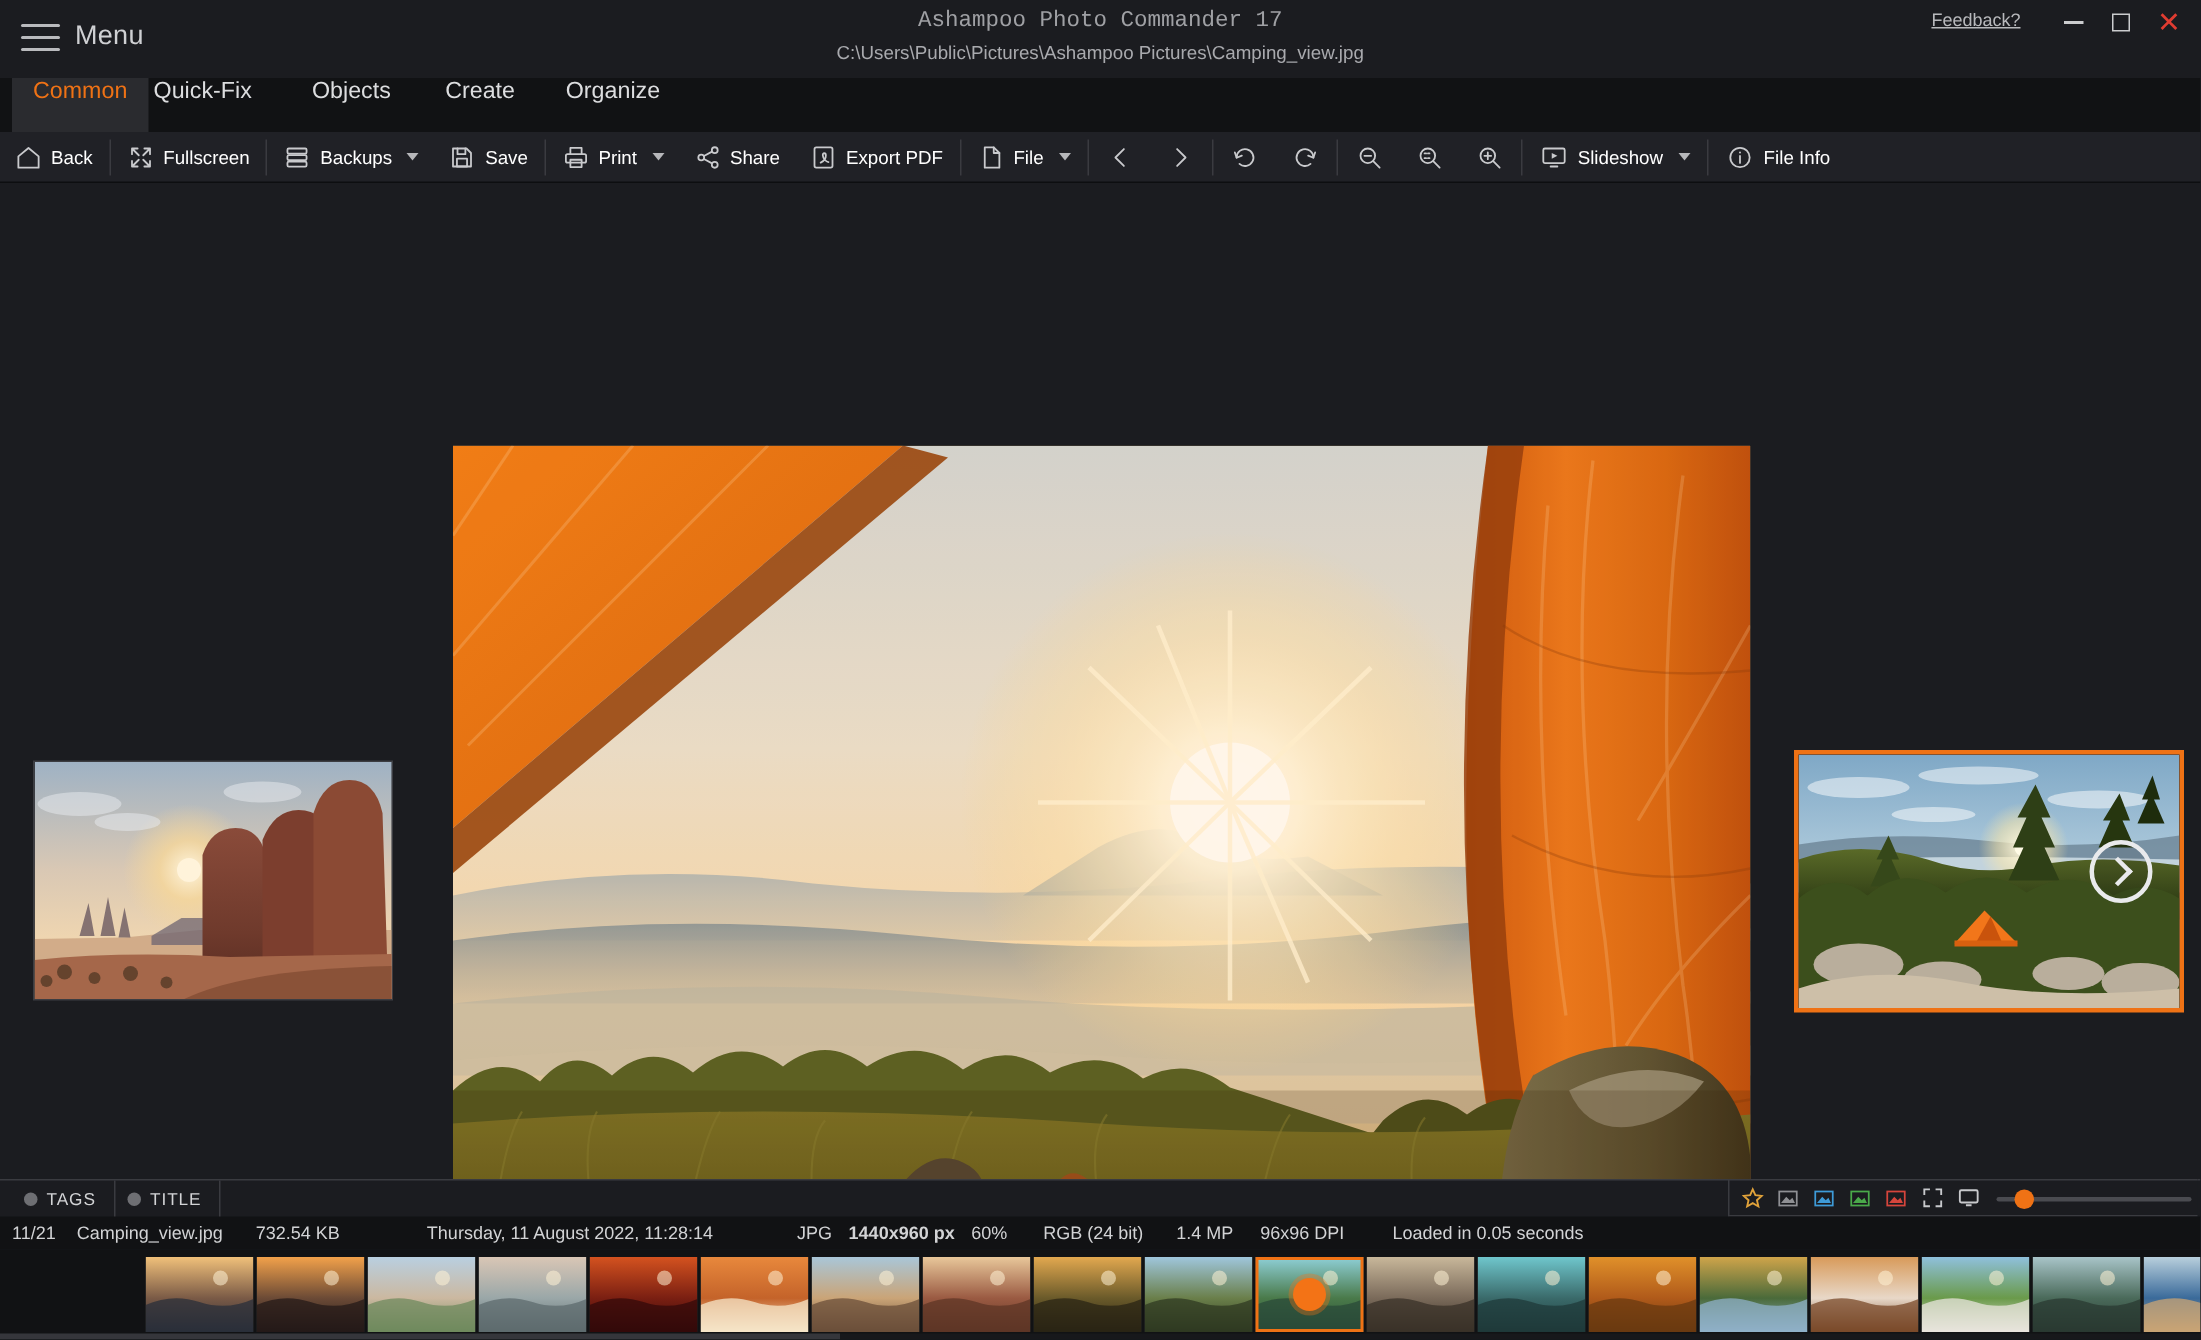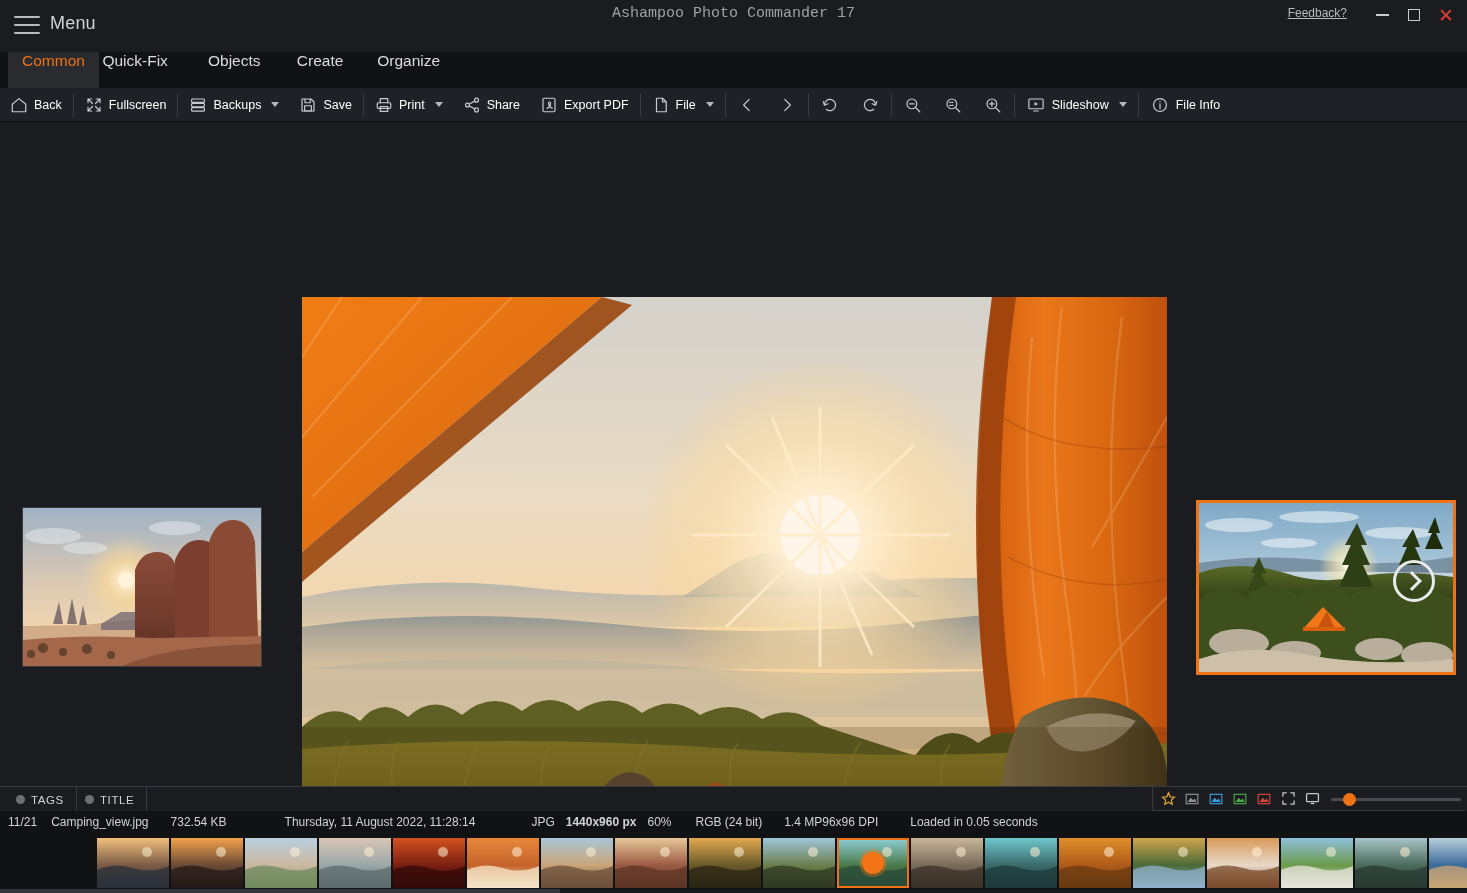--- a/index.html
+++ b/index.html
@@ -165,20 +165,21 @@
   <div class="titlebar">
     <div class="hamburger">
       <span></span>
       <span></span>
       <span></span>
     </div>
     <div class="menu-label">Menu</div>
 
     <div class="title-center">
       <div class="app-title">Ashampoo Photo Commander 17</div>
+      <div class="app-path">C:\Users\Public\Pictures\Ashampoo Pictures\Camping_view.jpg</div>
     </div>
 
     <div class="feedback">Feedback?</div>
 
     <div class="wbtn min">
       <div class="dash"></div>
     </div>
     <div class="wbtn max">
       <div class="sq"></div>
     </div>
@@ -696,21 +697,21 @@
   <div class="statusbar">
     <span style="margin-left:8px;">11/21</span>
     <span style="margin-left:14px;">Camping_view.jpg</span>
     <span style="margin-left:22px;">732.54 KB</span>
     <span style="margin-left:58px;">Thursday, 11 August 2022, 11:28:14</span>
     <span style="margin-left:56px;">JPG</span>
     <span style="margin-left:11px;font-weight:bold;">1440x960 px</span>
     <span style="margin-left:11px;">60%</span>
     <span style="margin-left:24px;">RGB (24 bit)</span>
     <span style="margin-left:22px;">1.4 MP</span>
-    <span style="">96x96 DPI</span>
+    <span style="margin-left:18px;">96x96 DPI</span>
     <span style="margin-left:32px;">Loaded in 0.05 seconds</span>
   </div>
 
   <div class="filmstrip" id="filmstrip">
       <div class="fthumb"><svg viewBox="0 0 72 50" width="72" height="50" preserveAspectRatio="none">
           <defs>
             <linearGradient id="tg0" x1="0" y1="0" x2="0" y2="1">
               <stop offset="0%" stop-color="#f0c07a"></stop>
               <stop offset="55%" stop-color="#7a5a46"></stop>
               <stop offset="100%" stop-color="#2a2f3a"></stop>

